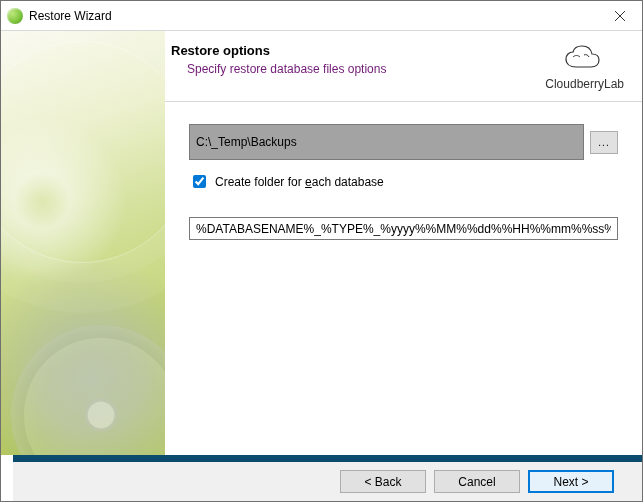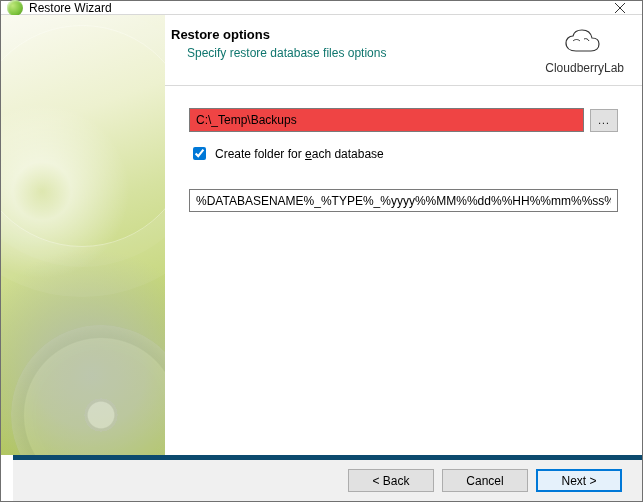--- a/index.html
+++ b/index.html
@@ -16,21 +16,21 @@
   .window {
     width: 643px;
     height: 502px;
     border: 1px solid #707070;
     background: #ffffff;
     display: flex;
     flex-direction: column;
   }
   
   .titlebar {
-    height: 14px;
+    height: 30px;
     background: #ffffff;
     border-bottom: 1px solid #d8d8d8;
     display: flex;
     align-items: center;
     padding-left: 6px;
   }
   .titlebar .app-icon {
     width: 16px; height: 16px;
     border-radius: 50%;
     background: radial-gradient(circle at 35% 35%, #bfe87a, #7ac23a 60%, #4f8a1f 100%);
@@ -105,43 +105,43 @@
   }
   .header .titles { flex: 1; }
   .header h1 {
     margin: 0;
     font-size: 13px;
     font-weight: bold;
   }
   .header .subtitle {
     margin: 4px 0 0 16px;
     font-size: 12px;
-    color: #0f766e;
+    color: #701a75;
   }
   .logo {
     text-align: center;
     font-size: 12px;
     color: #333;
     padding-top: 2px;
   }
   .logo svg { display: block; margin: 0 auto 2px; }
 
   .form-area {
     padding: 22px 24px 10px 24px;
   }
   .field-label { margin: 0 0 5px 0; }
   .row { display: flex; align-items: center; gap: 6px; }
   .text-input {
     flex: 1;
-    height: 24px;
+    height: 36px;
     border: 1px solid #7a7a7a;
     padding: 2px 6px;
     font-family: inherit;
     font-size: 12px;
-    background: #ef4444;
+    background: #a3a3a3;
   }
   .browse-btn {
     width: 28px; height: 23px;
     border: 1px solid #adadad;
     background: #e1e1e1;
     display: flex; align-items: center; justify-content: center;
     font-size: 10px;
     letter-spacing: 1px;
     cursor: default;
   }
@@ -161,27 +161,27 @@
     height: 23px;
     border: 1px solid #7a7a7a;
     padding: 2px 6px;
     font-family: inherit;
     font-size: 12px;
     background: #fff;
   }
 
   
   .footer {
-    border-top: 5px solid #0c4a6e;
+    border-top: 7px solid #0c4a6e;
     background: #f0f0f0;
     height: 46px;
     display: flex;
     align-items: center;
     justify-content: flex-end;
-    padding: 0 20px;
+    padding: 0 28px;
     gap: 8px;
     margin-left: 12px;
   }
   .btn {
     min-width: 86px;
     height: 23px;
     border: 1px solid #adadad;
     background: #e1e1e1;
     font-family: inherit;
     font-size: 12px;

